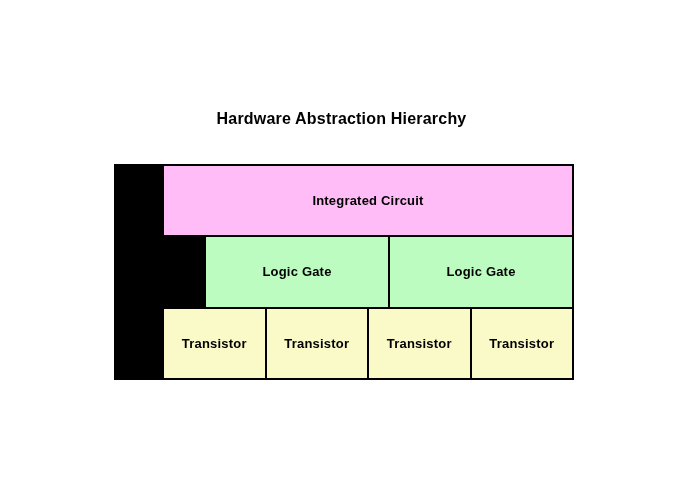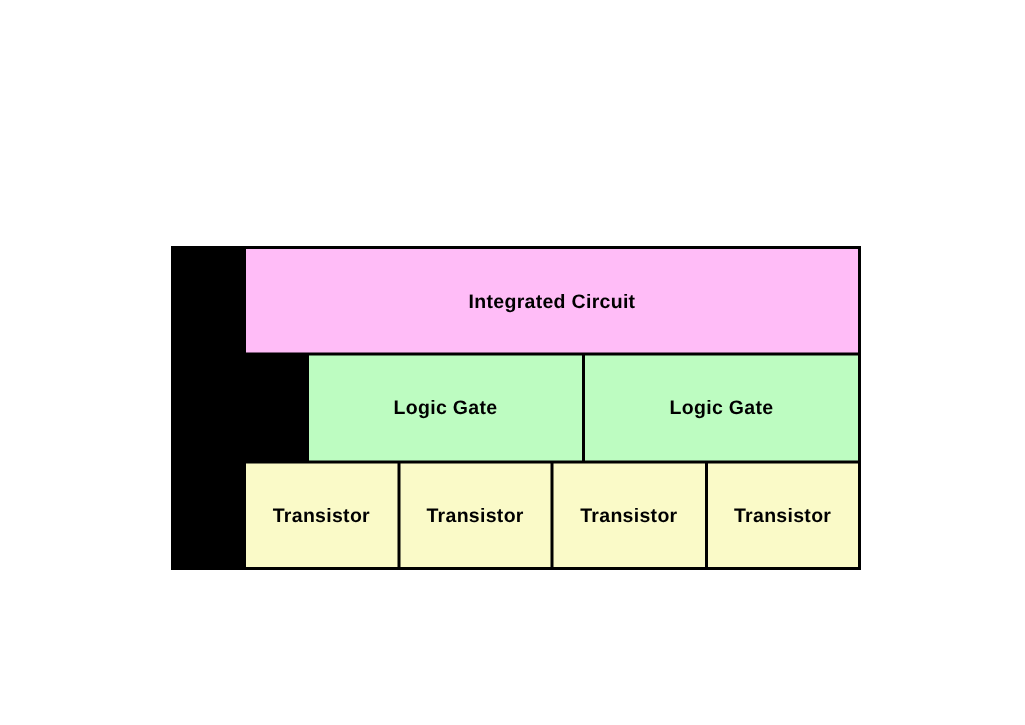--- a/index.html
+++ b/index.html
@@ -56,20 +56,21 @@
     font-weight: 700;
     letter-spacing: 0.2px;
     white-space: nowrap;
   }
 </style>
 </head>
 <body>
 
 <div id="canvas">
 
+  <div class="diagram-title">Hardware Abstraction Hierarchy</div>
 
   <div class="hierarchy">
 
     <div class="tier cols-1">
       <div class="cell" style="background: rgb(255, 188, 247);">Integrated Circuit</div>
     </div>
 
     <div class="tier cols-2">
       <div class="cell" style="background: rgb(189, 252, 193);">Logic Gate</div>
       <div class="cell" style="background: rgb(189, 252, 193);">Logic Gate</div>

